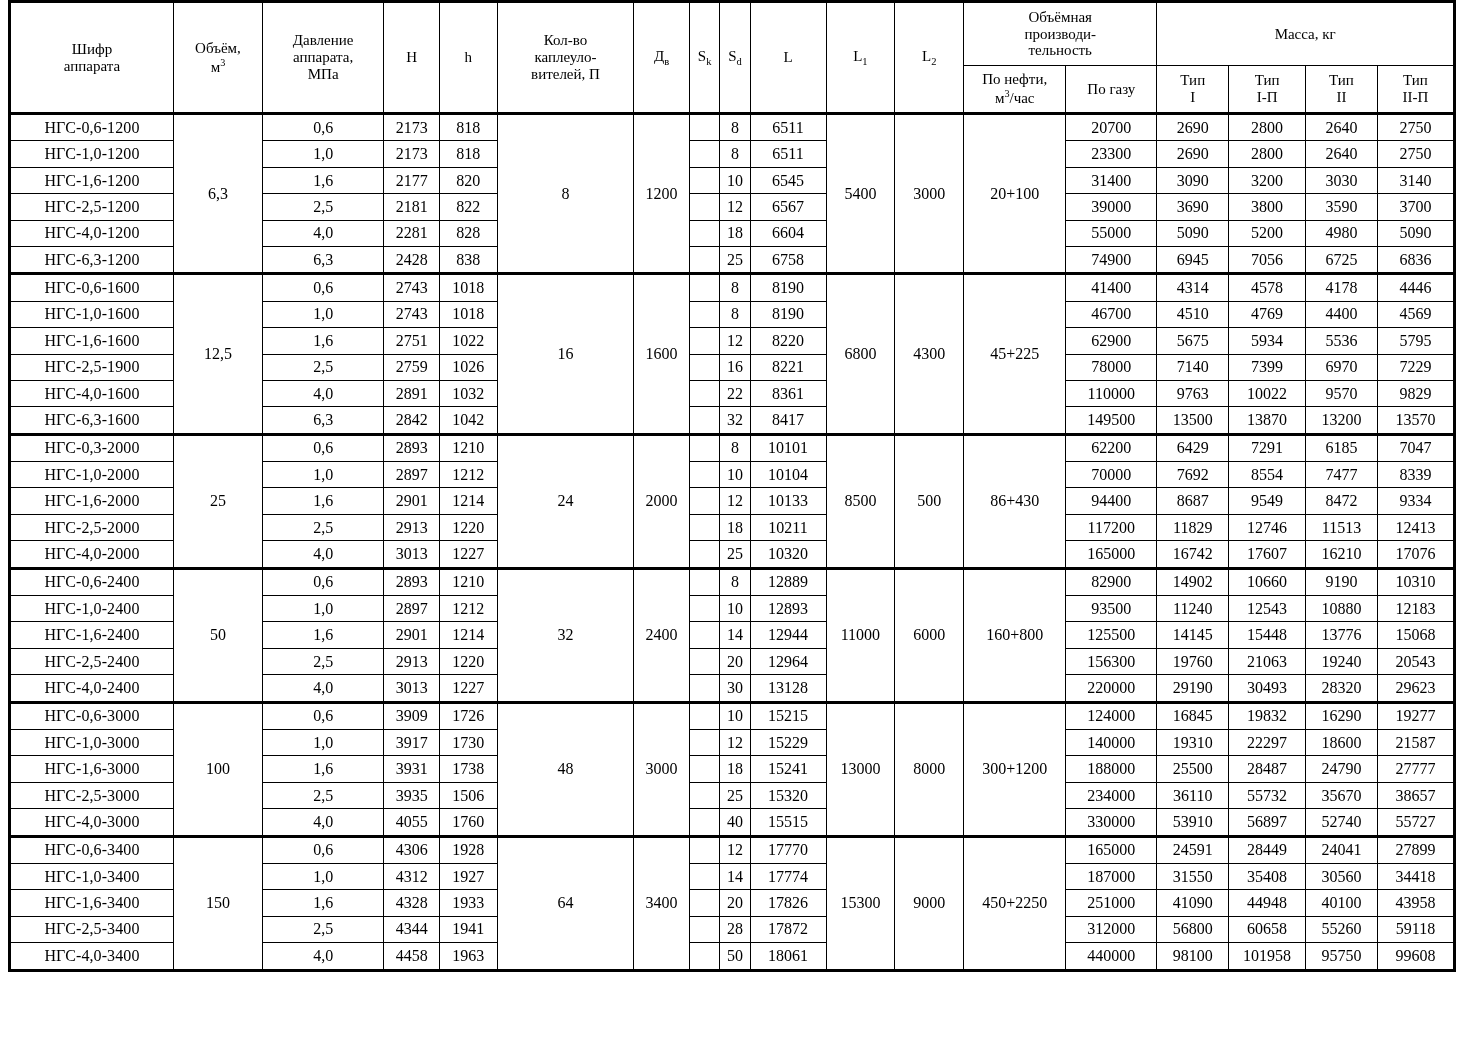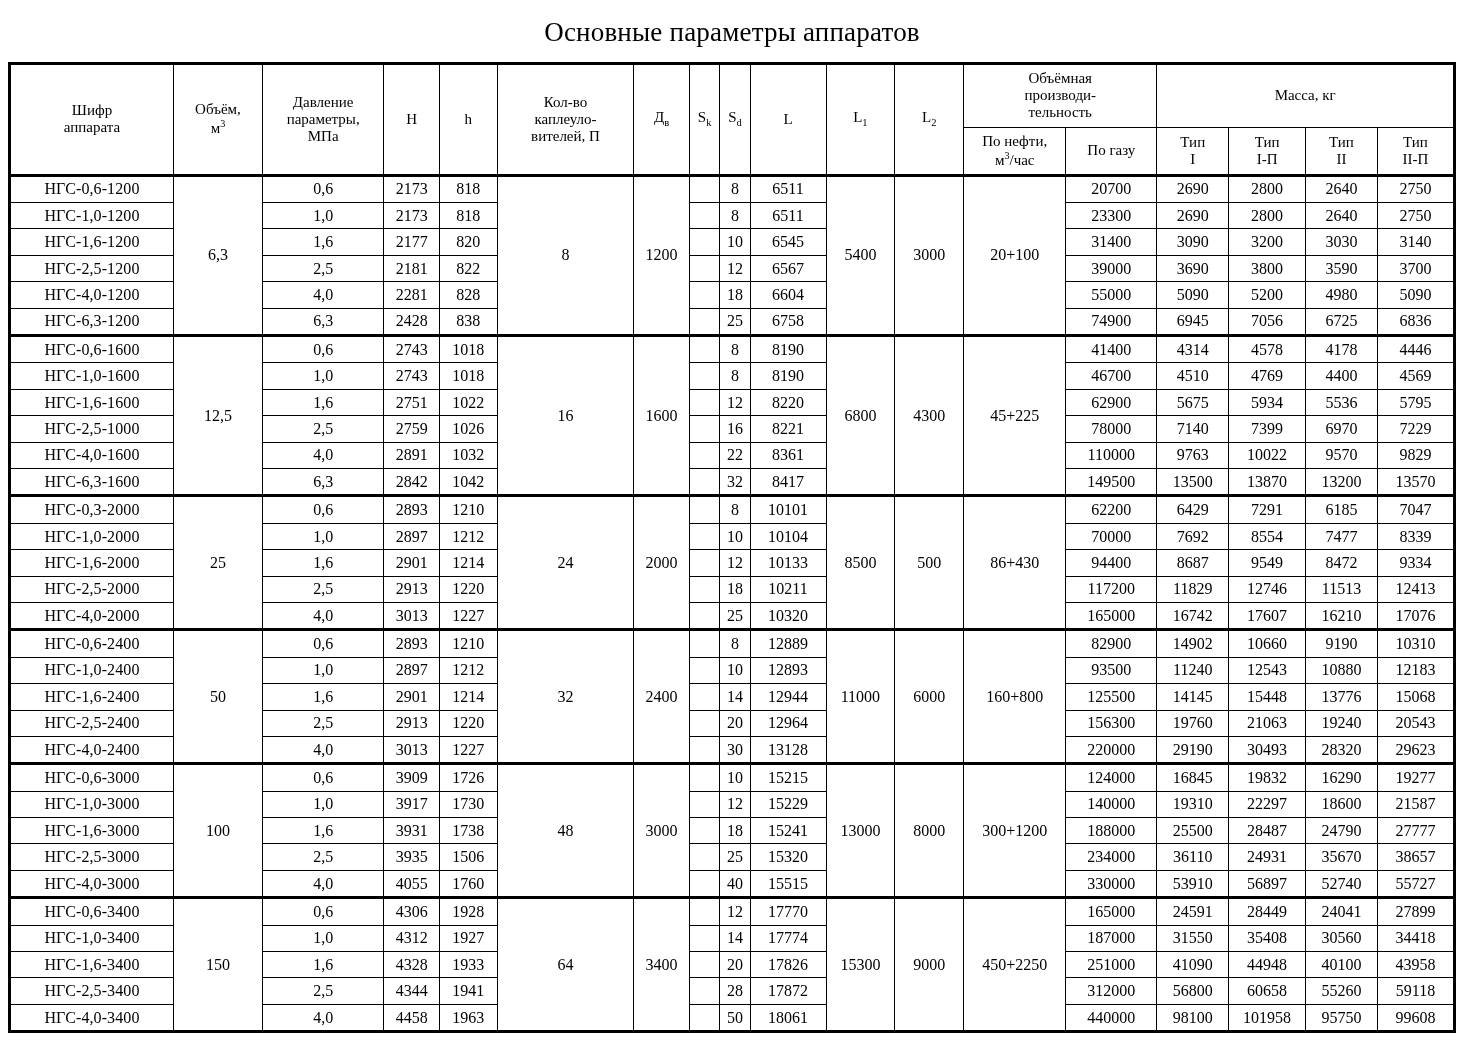--- a/index.html
+++ b/index.html
@@ -83,21 +83,20 @@
     vertical-align: sub;
     font-size: 0.7em;
   }
   .hdr-lines { display:block;text-align:center; }
 </style>
 </head>
 <body>
 
 <div id="page">
 
-  <h1 id="doc-title">Основные параметры аппаратов</h1>
 
   <table class="params">
     <colgroup>
       <col style="width:162px">
       <col style="width:88px">
       <col style="width:120px">
       <col style="width:55px">
       <col style="width:57px">
       <col style="width:135px">
       <col style="width:55px">
@@ -119,21 +118,21 @@
         <th rowspan="2" class="spanrow">
           <span class="hdr-lines">Шифр</span>
           <span class="hdr-lines">аппарата</span>
         </th>
         <th rowspan="2" class="spanrow">
           <span class="hdr-lines">Объём,</span>
           <span class="hdr-lines"><span>м</span><span class="sup">3</span></span>
         </th>
         <th rowspan="2" class="spanrow">
           <span class="hdr-lines">Давление</span>
-          <span class="hdr-lines">параметры,</span>
+          <span class="hdr-lines">аппарата,</span>
           <span class="hdr-lines">МПа</span>
         </th>
         <th rowspan="2" class="spanrow">H</th>
         <th rowspan="2" class="spanrow">h</th>
         <th rowspan="2" class="spanrow">
           <span class="hdr-lines">Кол-во</span>
           <span class="hdr-lines">каплеуло-</span>
           <span class="hdr-lines">вителей, П</span>
         </th>
         <th rowspan="2" class="spanrow"><span>Д</span><span class="sub">в</span></th>
@@ -307,21 +306,21 @@
           <td></td>
           <td>12</td>
           <td>8220</td>
           <td>62900</td>
           <td>5675</td>
           <td>5934</td>
           <td>5536</td>
           <td>5795</td>
         </tr>
         <tr>
-          <td class="code">НГС-2,5-1000</td>
+          <td class="code">НГС-2,5-1900</td>
           <td>2,5</td>
           <td>2759</td>
           <td>1026</td>
           <td></td>
           <td>16</td>
           <td>8221</td>
           <td>78000</td>
           <td>7140</td>
           <td>7399</td>
           <td>6970</td>
@@ -558,21 +557,21 @@
         <tr>
           <td class="code">НГС-2,5-3000</td>
           <td>2,5</td>
           <td>3935</td>
           <td>1506</td>
           <td></td>
           <td>25</td>
           <td>15320</td>
           <td>234000</td>
           <td>36110</td>
-          <td>24931</td>
+          <td>55732</td>
           <td>35670</td>
           <td>38657</td>
         </tr>
         <tr>
           <td class="code">НГС-4,0-3000</td>
           <td>4,0</td>
           <td>4055</td>
           <td>1760</td>
           <td></td>
           <td>40</td>

